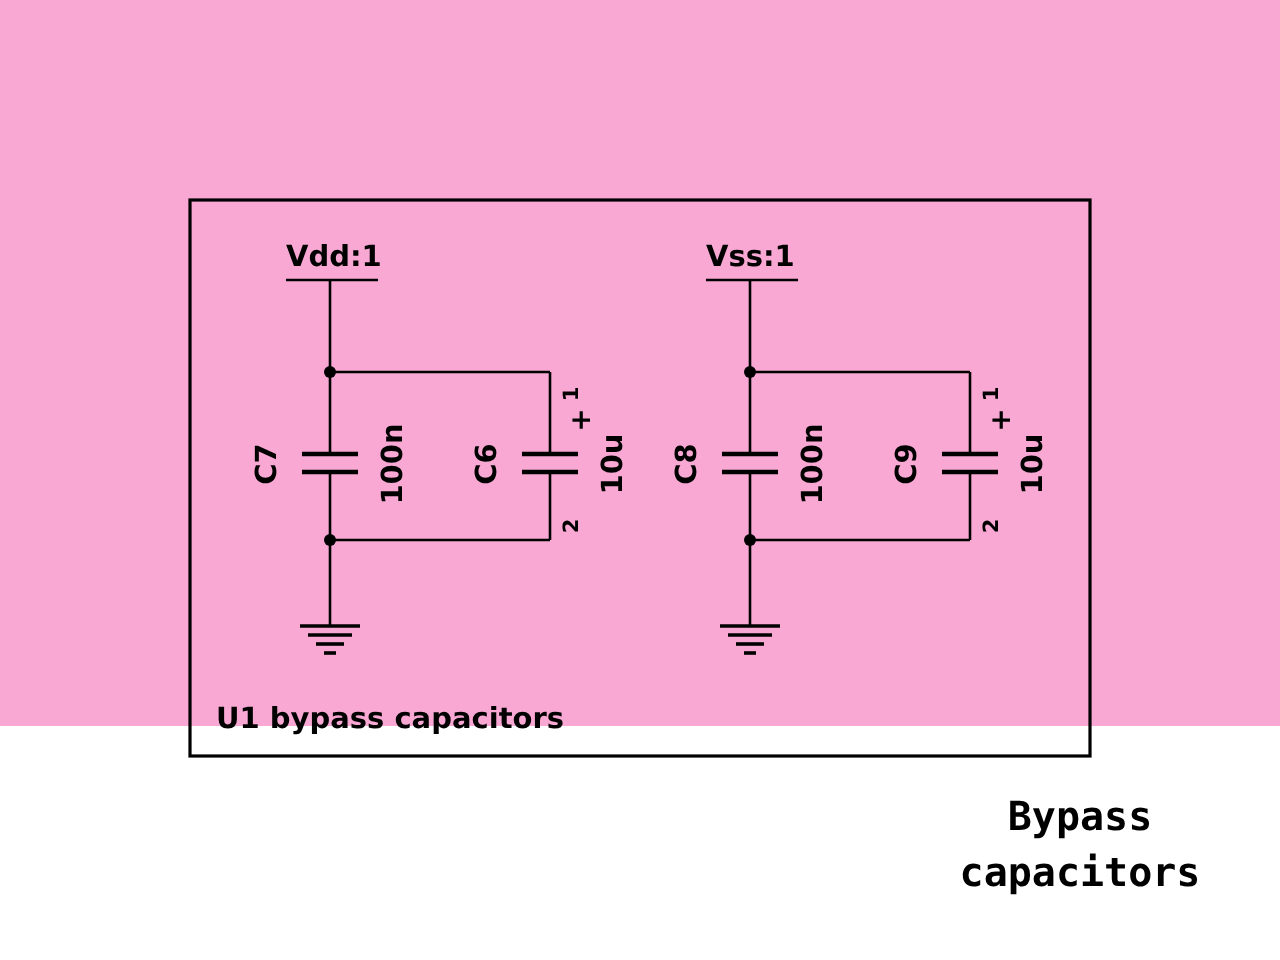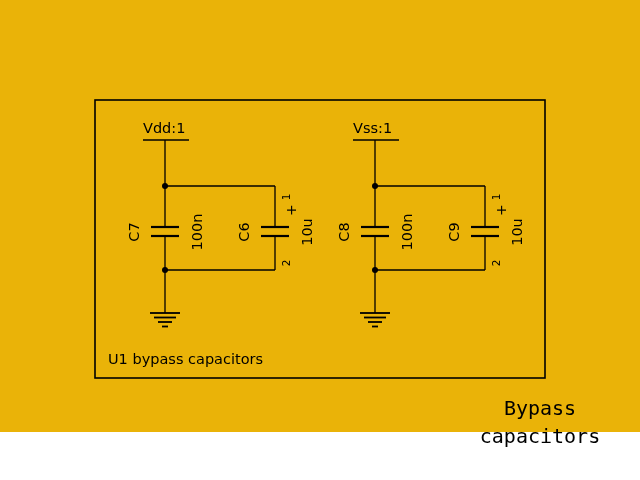--- a/index.html
+++ b/index.html
@@ -1,18 +1,18 @@
 <!DOCTYPE html>
 <html><head>
 <meta charset="utf-8">
 <style>
   * { margin: 0; padding: 0; box-sizing: border-box; }
   html, body { width: 640px; height: 480px; background: #ffffff; overflow: hidden; }
   body { font-family: "DejaVu Sans", "Liberation Sans", sans-serif; }
-  .stage { position: relative; width: 640px; height: 432px; background: #eab308; }
+  .stage { position: relative; width: 640px; height: 363px; background: #f9a8d4; font-weight: bold; }
   svg { display: block; }
 
   .box      { fill: none; stroke: #000; stroke-width: 1.6; }
   .wire     { stroke: #000; stroke-width: 1.3; fill: none; }
   .plate    { stroke: #000; stroke-width: 2.2; fill: none; }
   .gnd-bar  { stroke: #000; stroke-width: 1.8; fill: none; }
   .junction { fill: #000; stroke: none; }
 
   text { fill: #000; font-family: "DejaVu Sans", "Liberation Sans", sans-serif; }
   .net-label { font-size: 14.5px; }

